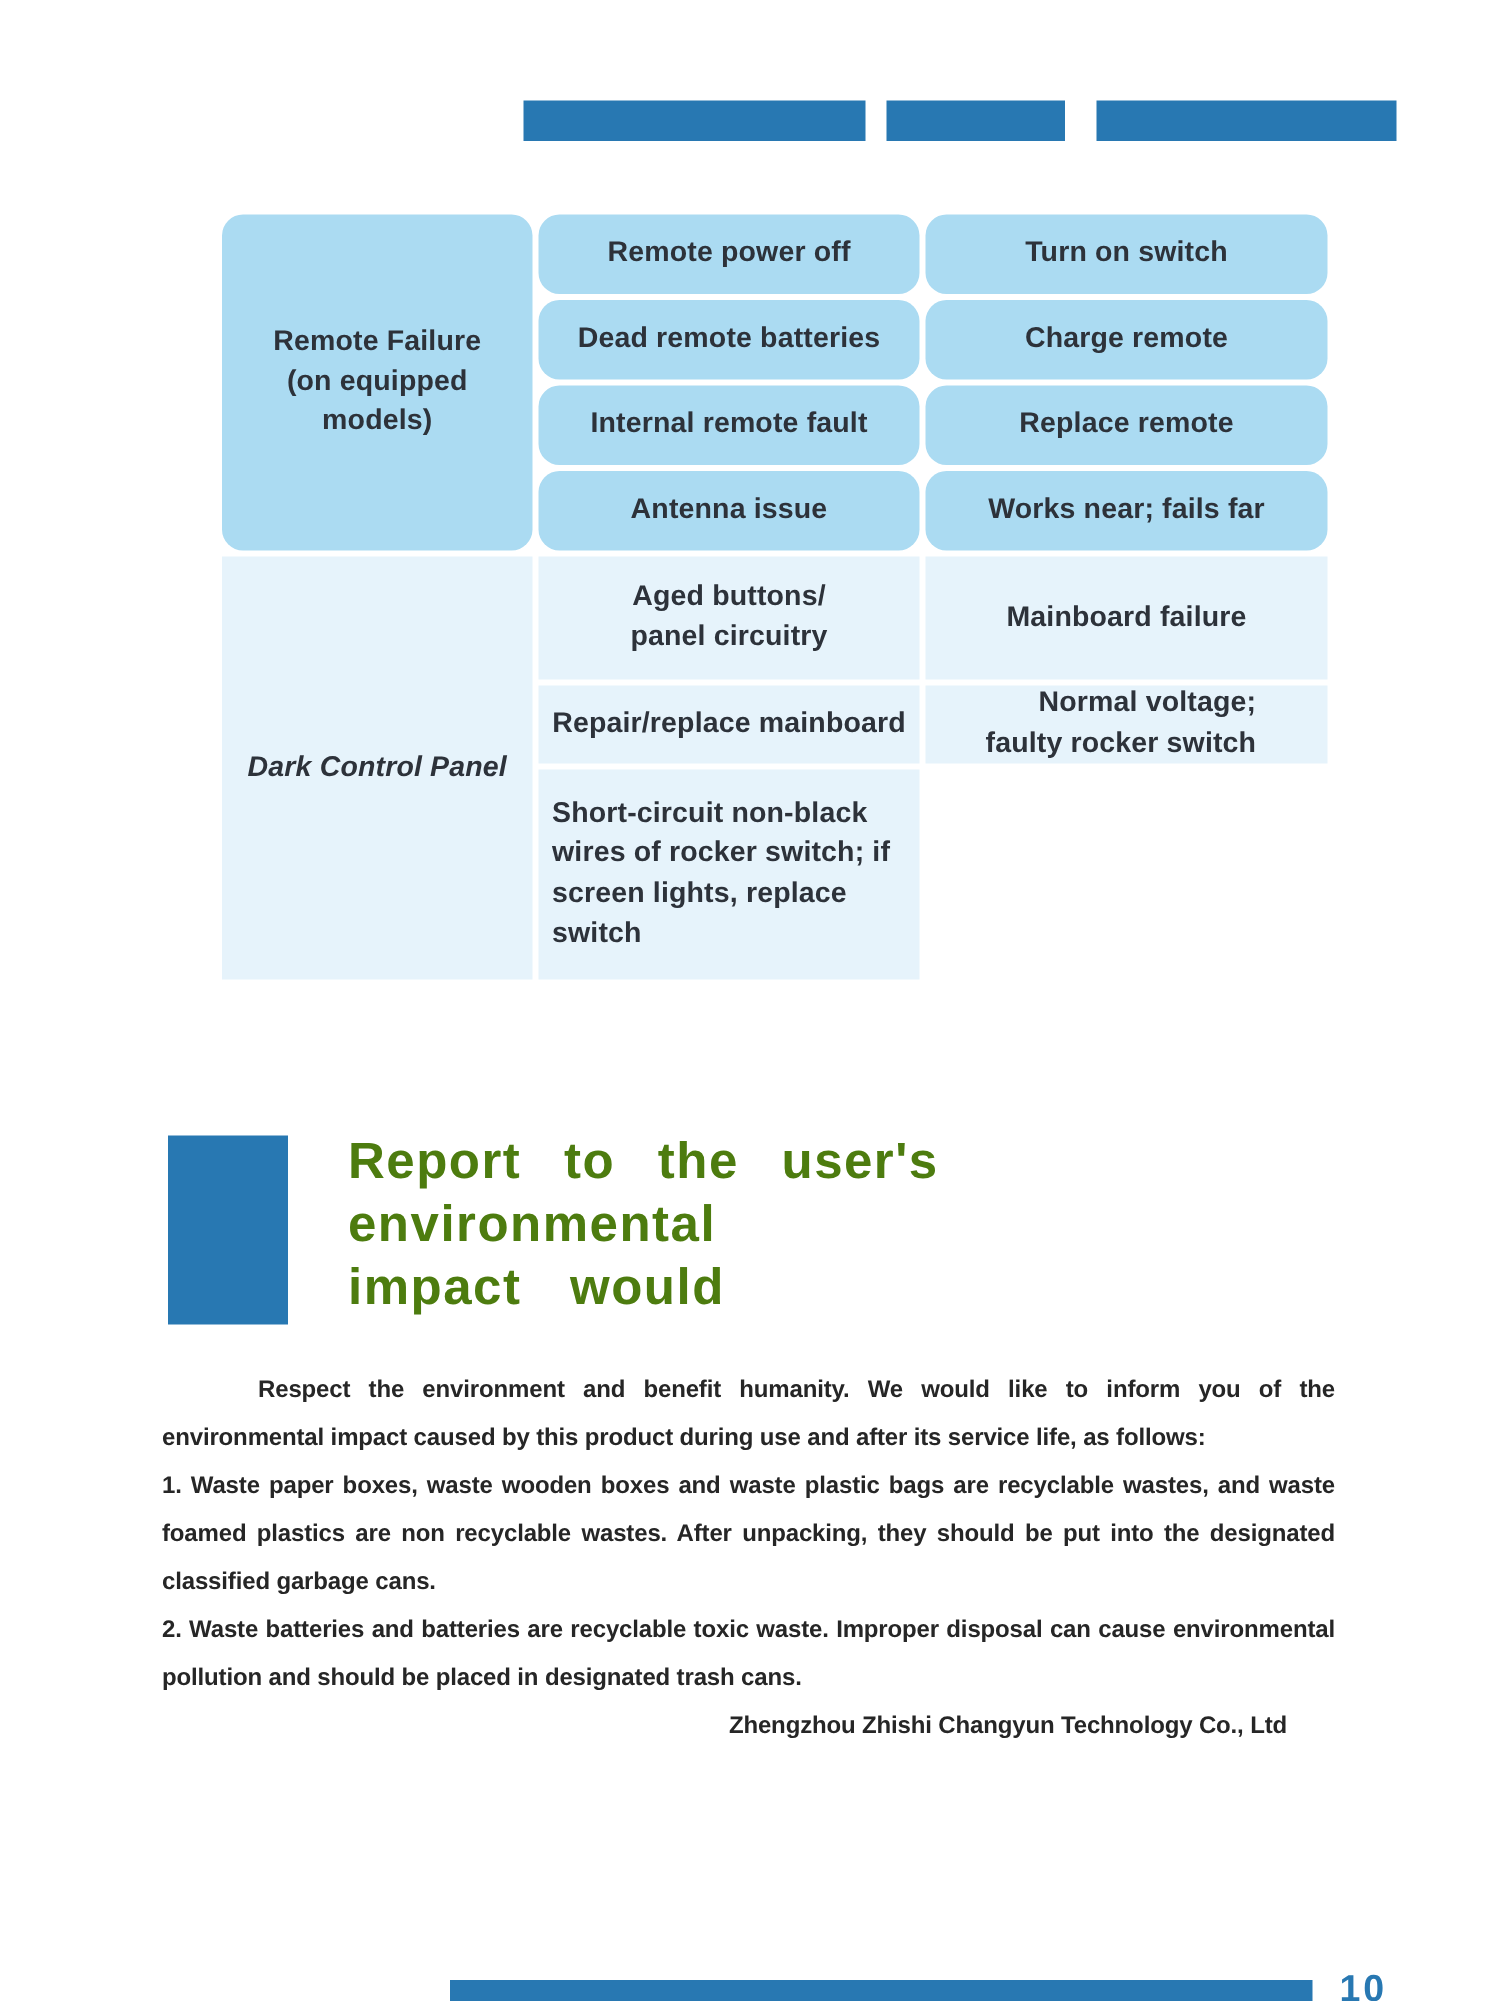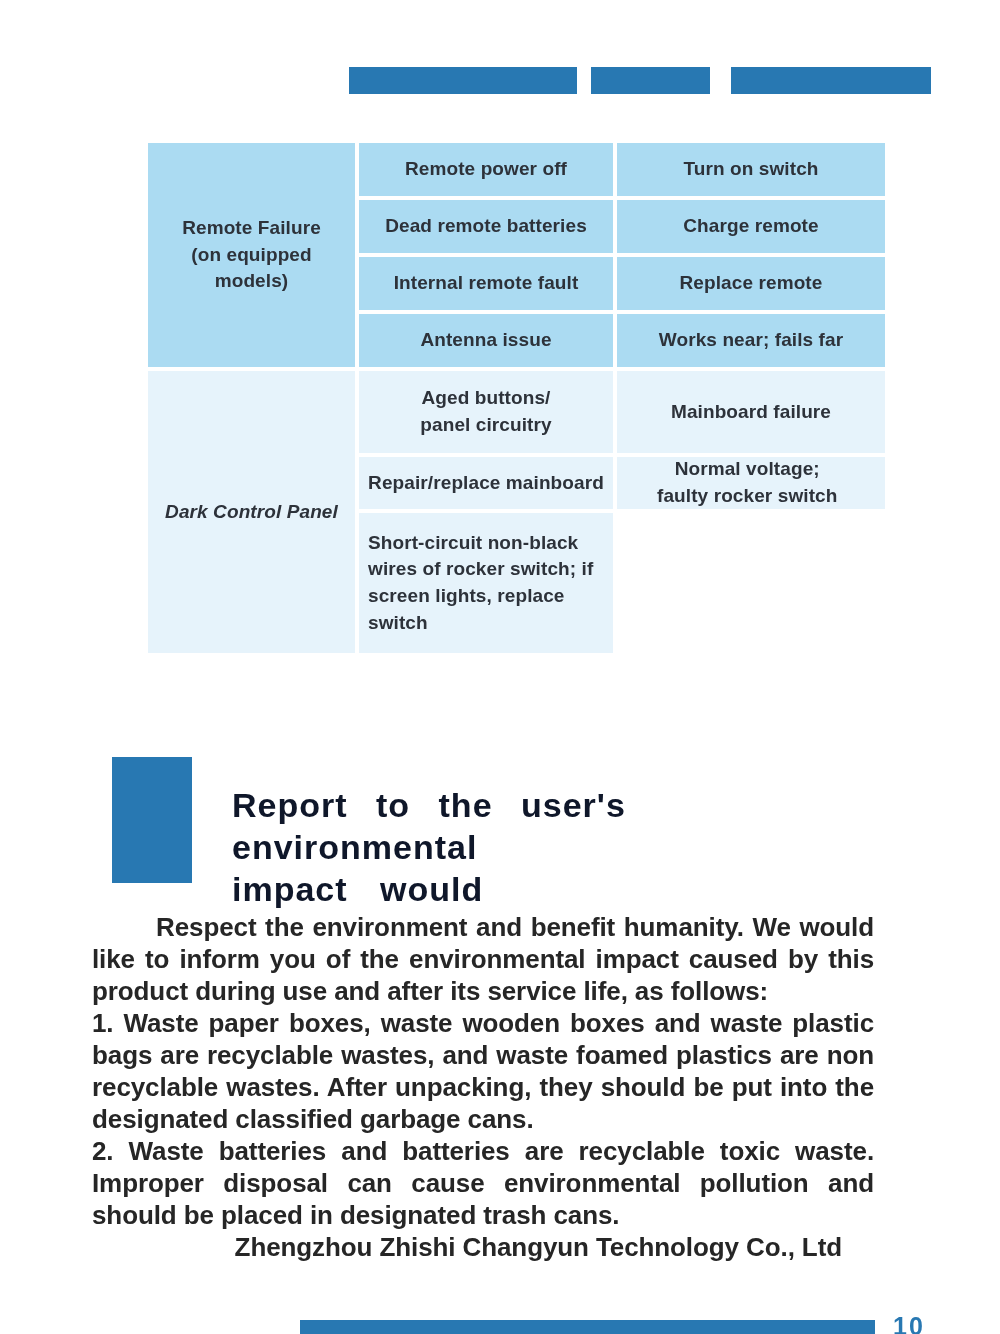--- a/index.html
+++ b/index.html
@@ -36,53 +36,53 @@
     justify-content: center;
     text-align: center;
     font-size: 19px;
     font-weight: 600;
     line-height: 1.4;
     color: #2d323a;
     letter-spacing: 0.1px;
     white-space: pre-line;
     padding: 4px 8px;
   }
-  .sec1 { background: #abdbf2; }
+  .sec1 { background: #abdbf2; border-radius: 14px; }
   .sec2 { background: #e6f3fb; }
   .rowspan4 { grid-column: 1; grid-row: 1 / span 4; }
   .rowspan3 { grid-column: 1; grid-row: 5 / span 3; font-style: italic; }
-  .cell.left40 { justify-content: flex-start; text-align: center; padding-left: 40px; }
+  .cell.left40 { justify-content: flex-start; text-align: right; padding-left: 40px; }
   .cell.left10 { justify-content: flex-start; text-align: left; padding-left: 9px; padding-right: 4px; }
 
   
   .head-rect {
     position: absolute;
     left: 112px; top: 757px;
     width: 80px; height: 126px;
     background: #2878b2;
   }
   .head-text {
     position: absolute;
-    left: 232px; top: 784px;
+    left: 232px; top: 753px;
     width: 460px;
     font-size: 34px;
     line-height: 42px;
     font-weight: 600;
     letter-spacing: 1px;
-    color: #0f172a;
+    color: #4d7c0f;
   }
   .head-line1 { word-spacing: 18px; }
   .head-line3 { word-spacing: 22px; }
 
   
   .body-text {
     position: absolute;
-    left: 92px; top: 911px;
+    left: 108px; top: 911px;
     width: 782px;
-    font-size: 26px;
+    font-size: 16px;
     line-height: 32px;
     font-weight: 600;
     letter-spacing: -0.1px;
     color: #262626;
     text-align: justify;
   }
   .body-text p { margin: 0; }
   .p-indent { text-indent: 64px; }
   .signature {
     text-align: right;

